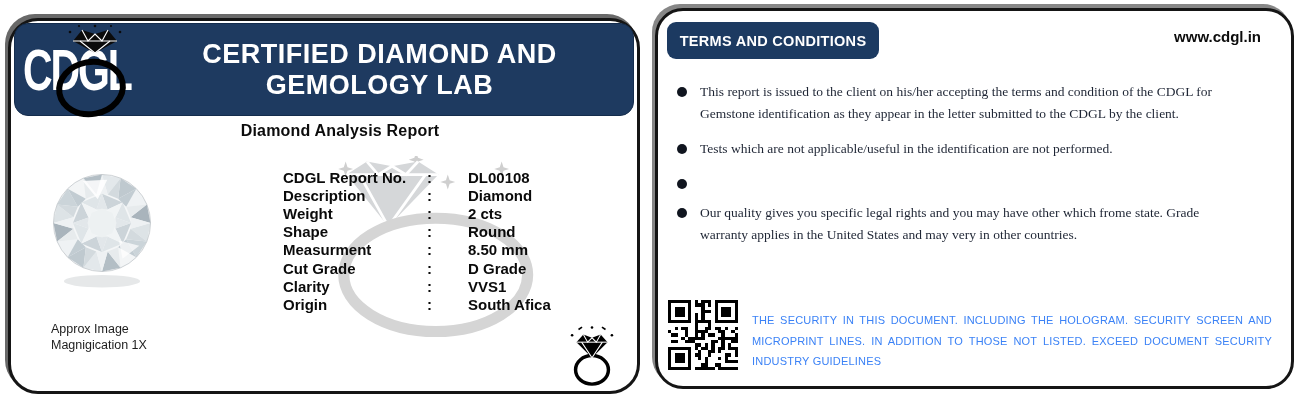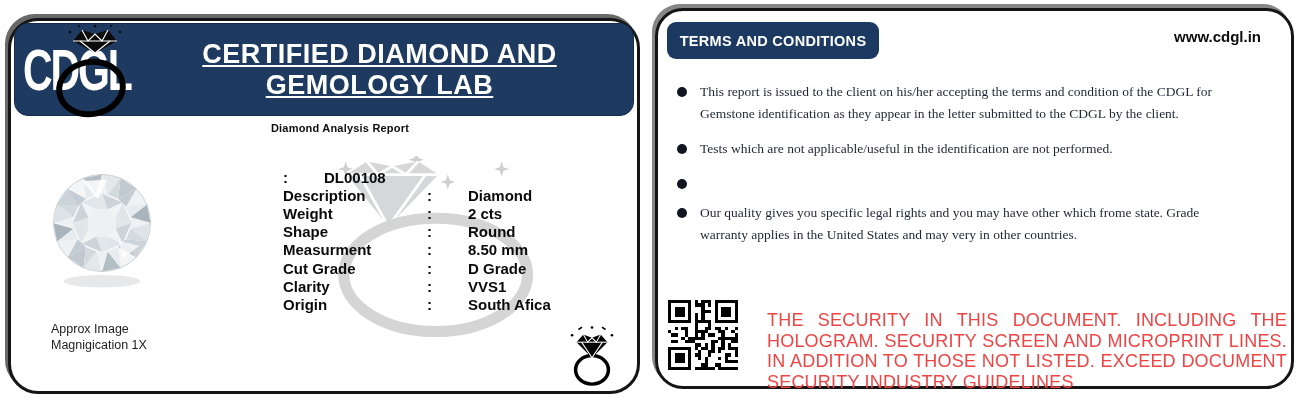--- a/index.html
+++ b/index.html
@@ -7,39 +7,39 @@
   .card{position:absolute;background:#fff;border:3px solid #151515;box-sizing:border-box;}
   #left-card{left:8px;top:18px;width:632px;height:376px;border-radius:30px;box-shadow:-3px -4px 0 rgba(55,55,55,.75);}
   #right-card{left:655px;top:8px;width:639px;height:381px;border-radius:28px;box-shadow:-3px -4px 0 rgba(55,55,55,.6);}
 
   
   .lc-header{position:absolute;left:3px;top:2px;right:3px;height:93px;background:#1e3a60;border:1px solid #142c4c;border-radius:14px;display:flex;align-items:center;box-sizing:border-box;}
   .logo{position:relative;width:175px;height:87px;flex:none;}
   .logo-text{position:absolute;left:8px;top:4px;color:#fff;font-size:57px;font-weight:800;letter-spacing:-3px;line-height:80px;transform:scaleX(.72);transform-origin:0 50%;font-family:"Liberation Sans",sans-serif;}
   .logo-ring{position:absolute;left:38px;top:28px;width:76px;height:66px;}
   .logo-diamond{position:absolute;left:52px;top:-2px;width:56px;height:30px;}
-  .lc-title{flex:1;text-align:center;color:#ffffff;font-weight:800;font-size:27px;line-height:31px;letter-spacing:.5px;padding-right:64px;text-decoration:underline;}
-  .report-title{position:absolute;left:0;right:0;top:101px;text-align:center;font-size:11px;font-weight:800;color:#0c0c0c;letter-spacing:.2px;padding-left:32px;}
+  .lc-title{flex:1;text-align:center;color:#ffffff;font-weight:800;font-size:27px;line-height:31px;letter-spacing:.5px;padding-right:64px;}
+  .report-title{position:absolute;left:0;right:0;top:101px;text-align:center;font-size:16px;font-weight:800;color:#0c0c0c;letter-spacing:.2px;padding-left:32px;}
   .watermark{position:absolute;left:325px;top:135px;width:218px;height:195px;}
   .photo{position:absolute;left:39px;top:152px;width:104px;height:118px;}
   .photo-caption{position:absolute;left:40px;top:300px;width:180px;text-align:left;font-size:12.5px;line-height:16px;color:#1d1d1d;}
   .fields{position:absolute;left:272px;top:147px;font-size:15px;font-weight:800;color:#0a0a0a;}
   .f-row{display:flex;height:18.2px;align-items:center;white-space:nowrap;}
   .f-label{width:144px;}
   .f-sep{width:41px;}
   .ring-icon{position:absolute;left:553px;top:303px;width:56px;height:64px;}
 
   
   .rc-header{position:absolute;left:9px;top:11px;width:212px;height:37px;background:#1c3a61;border-radius:9px;display:flex;align-items:center;justify-content:center;color:#fff;font-weight:800;font-size:14.5px;letter-spacing:.3px;box-sizing:border-box;}
   .website{position:absolute;right:30px;top:17px;font-weight:800;font-size:15px;color:#0c0c0c;}
   .terms{position:absolute;left:19px;top:70px;width:566px;margin:0;padding:0;list-style:none;}
   .terms li{display:flex;margin:0 0 13px 0;font-family:"Liberation Serif",serif;font-size:13.5px;line-height:22px;color:#1e2534;}
   .bullet-dot{flex:none;width:10px;height:10px;border-radius:50%;background:#10151f;margin:6px 13px 0 0;}
   .qr{position:absolute;left:10px;top:289px;width:70px;height:70px;}
-  .security{position:absolute;left:94px;top:299px;width:520px;font-size:18px;line-height:20.5px;text-align:justify;color:#ef4444;letter-spacing:.2px;margin-left:15px;}
+  .security{position:absolute;left:94px;top:299px;width:520px;font-size:11px;line-height:20.5px;text-align:justify;color:#3b82f6;letter-spacing:.2px;}
 </style>
 </head>
 <body>
 
 <div class="card" id="left-card">
 
   <div class="lc-header">
     <div class="logo">
       <span class="logo-text">CDGL</span>
       <svg class="logo-diamond" viewBox="0 0 56 30">
@@ -142,20 +142,21 @@
       <circle cx="75" cy="72" r="70" fill="none" stroke="#b9bfc4" stroke-width="1"></circle>
     </svg>
 
   <div class="photo-caption">
     <div>Approx Image</div>
     <div>Magnigication 1X</div>
   </div>
 
   <div class="fields">
     <div class="f-row">
+      <span class="f-label">CDGL Report No.</span>
       <span class="f-sep">:</span>
       <span class="f-value">DL00108</span>
     </div>
     <div class="f-row">
       <span class="f-label">Description</span>
       <span class="f-sep">:</span>
       <span class="f-value">Diamond</span>
     </div>
     <div class="f-row">
       <span class="f-label">Weight</span>

